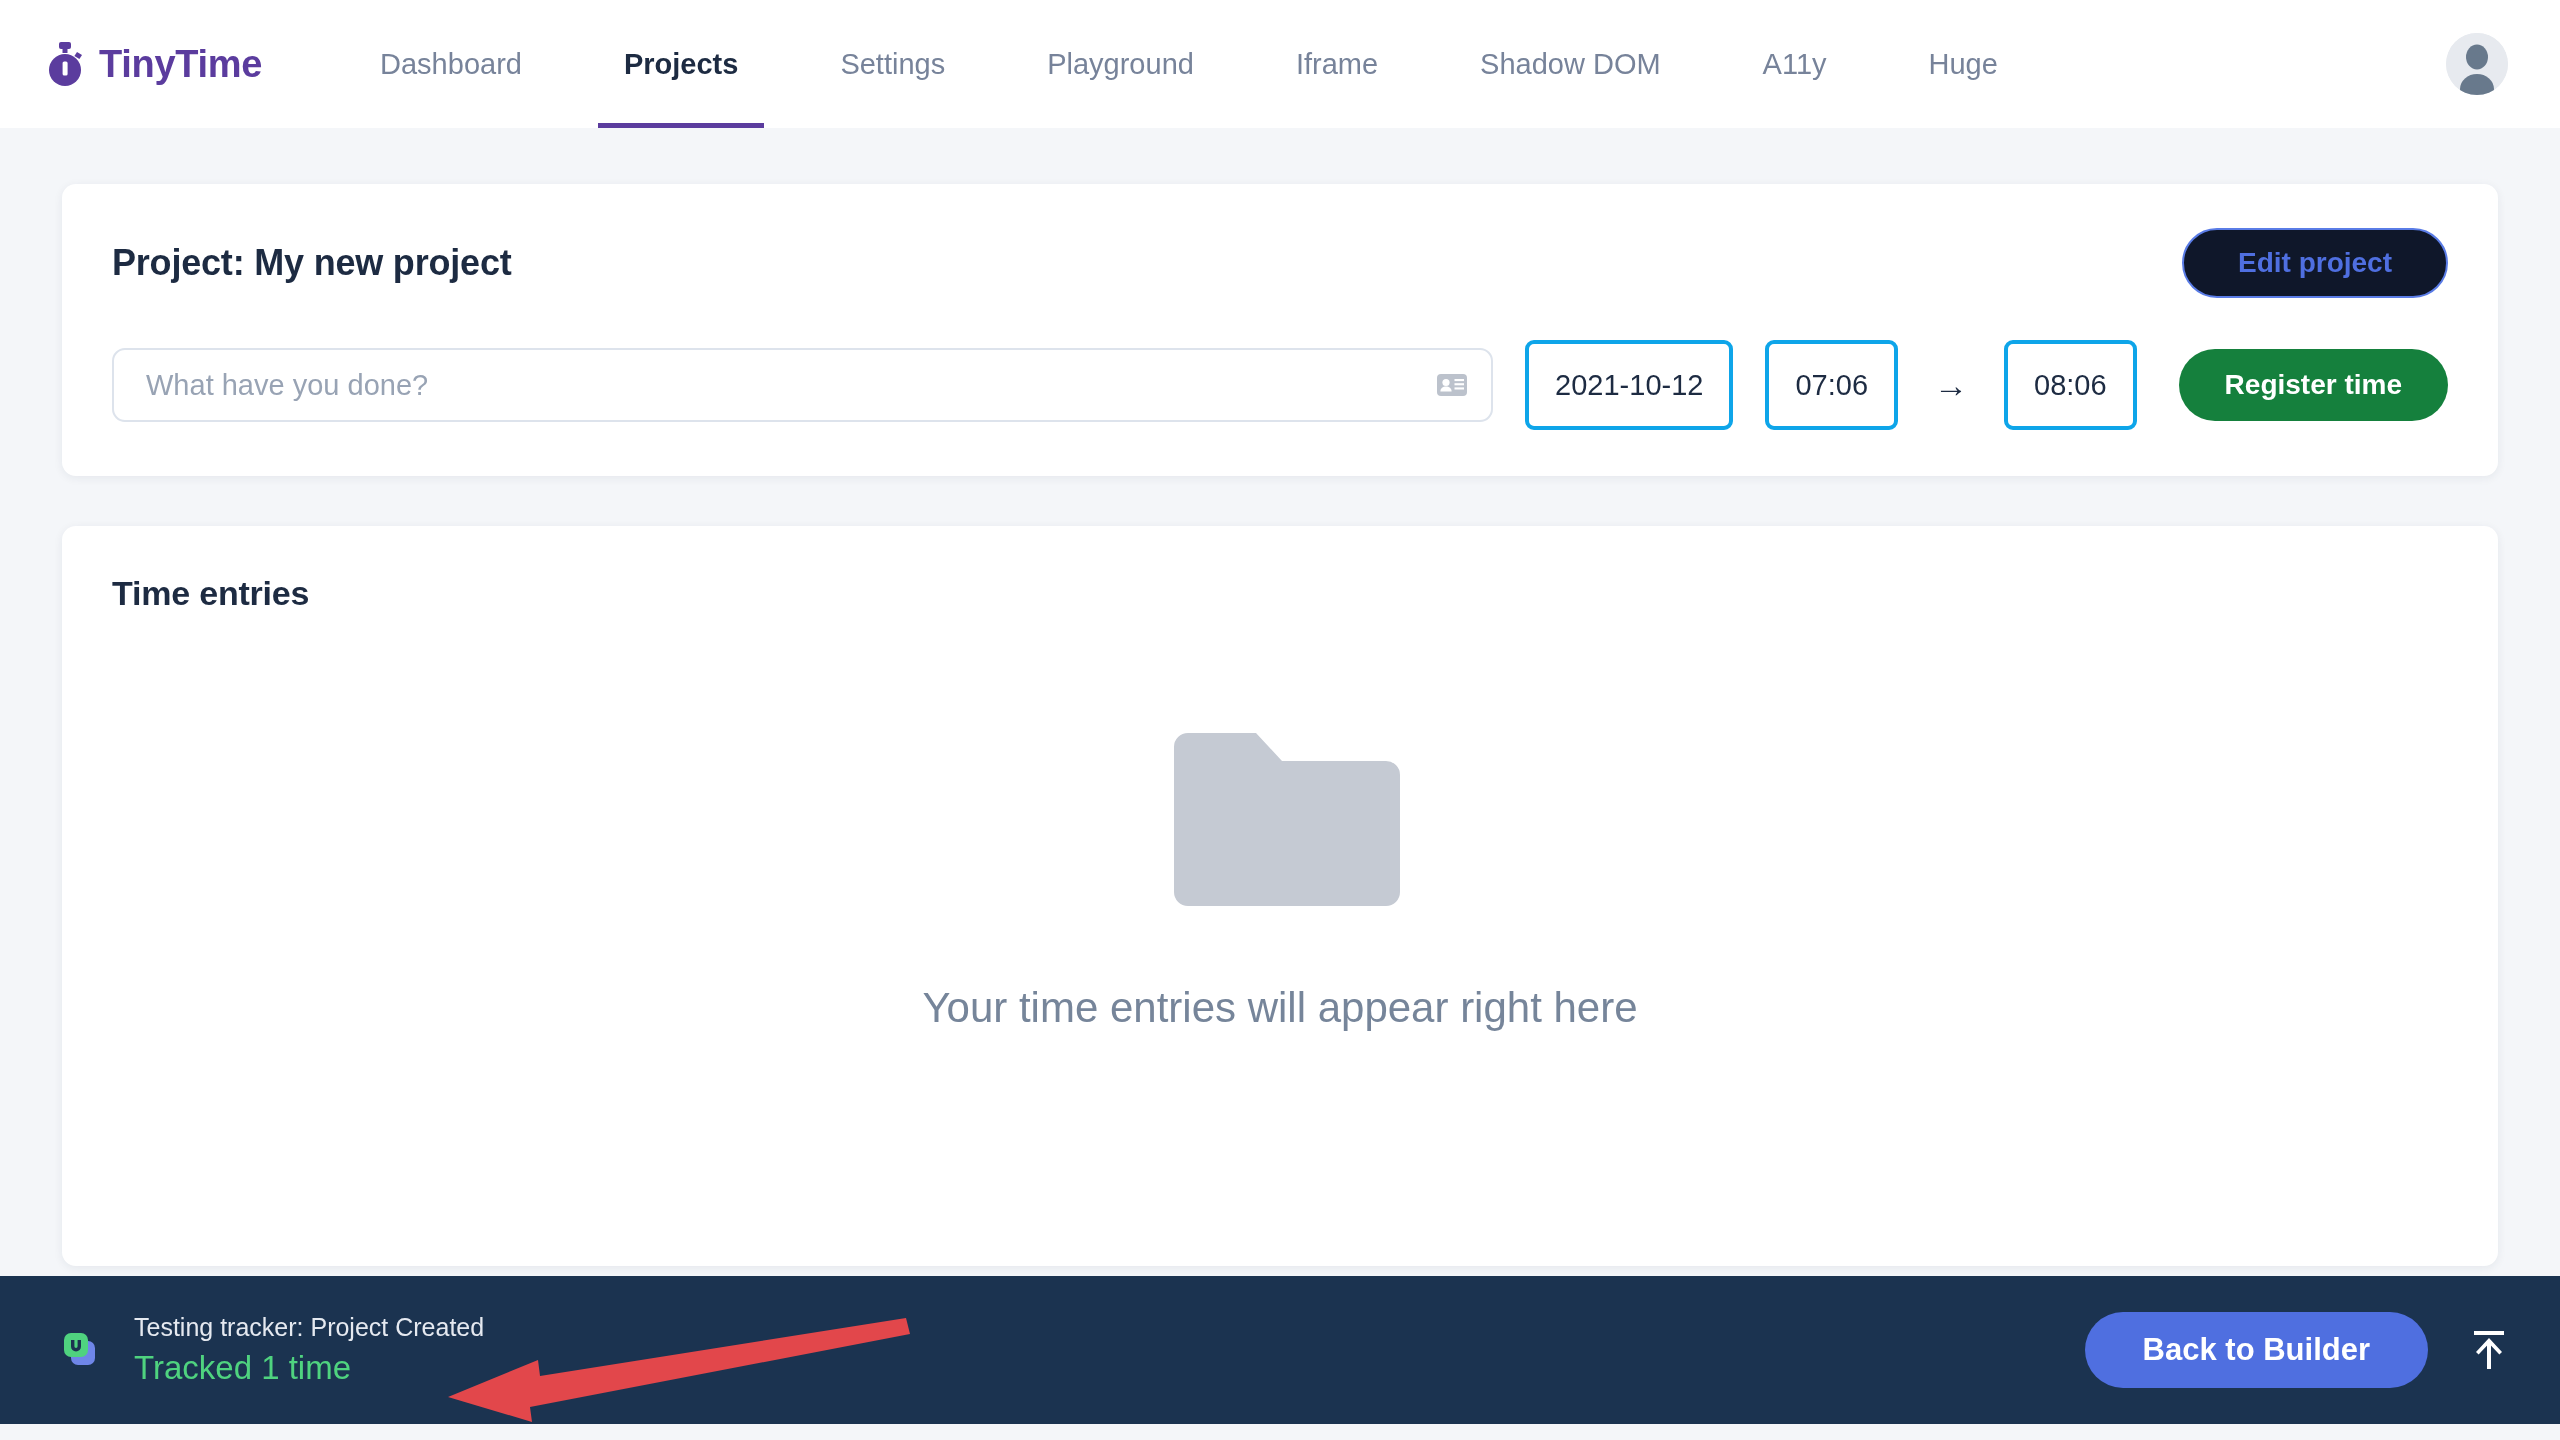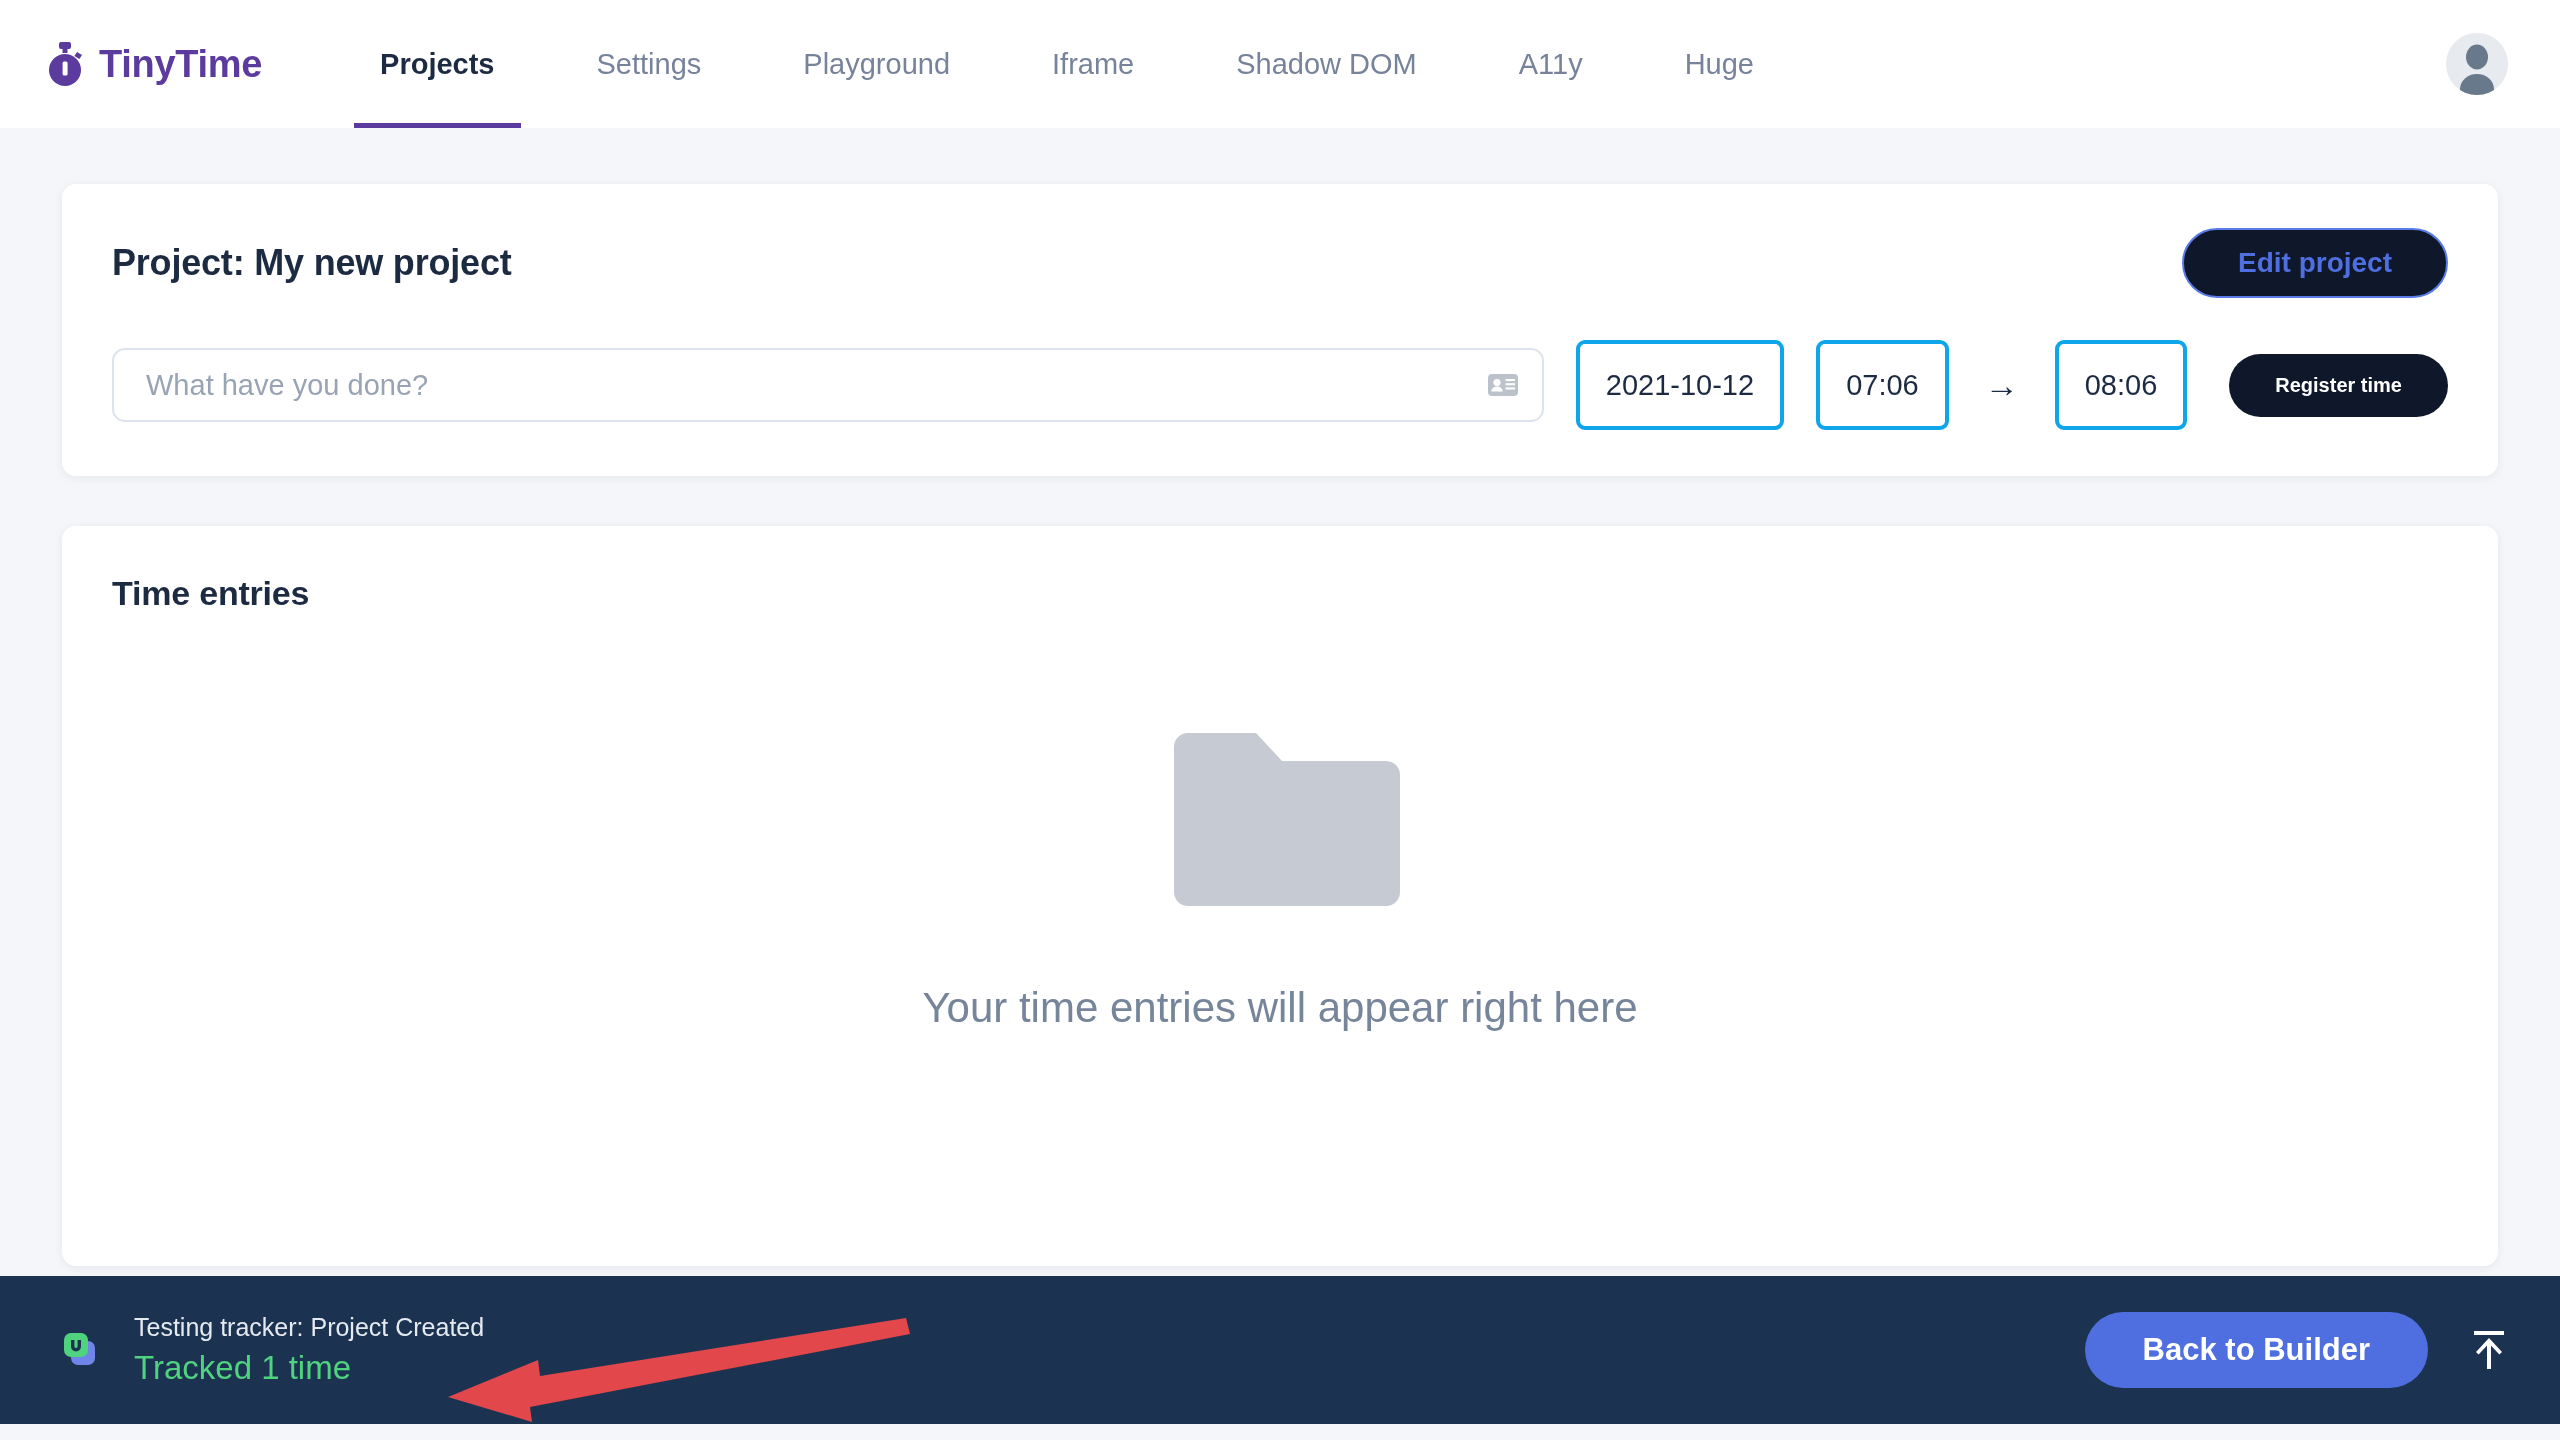--- a/index.html
+++ b/index.html
@@ -172,25 +172,25 @@
   .field-date { min-width: 190px; }
   .field-time { min-width: 122px; }
   .arrow-sep {
     font-size: 34px;
     color: #1d2b42;
     line-height: 1;
     padding: 0 4px;
   }
 
   .btn-primary {
-    background: #0f172a;
+    background: #15803d;
     color: #ffffff;
     border: 0;
     border-radius: 40px;
-    font-size: 20px;
+    font-size: 28px;
     font-weight: bold;
     padding: 20px 46px;
     font-family: inherit;
     cursor: pointer;
     white-space: nowrap;
     margin-left: 10px;
   }
 
   
   .entries-card {
@@ -287,20 +287,21 @@
       <rect x="15" y="1" width="12" height="7" rx="2" fill="#5b3c9e"></rect>
       <rect x="18.5" y="6" width="5" height="6" fill="#5b3c9e"></rect>
       <path d="M33 11 l5 3 -2.6 4 -5-3 z" fill="#5b3c9e"></path>
       <circle cx="21" cy="29" r="16" fill="#5b3c9e"></circle>
       <rect x="18.6" y="20.5" width="5" height="14" rx="1.6" fill="#ffffff"></rect>
     </svg>
     <span class="brand-name">TinyTime</span>
   </div>
 
   <nav class="nav">
+    <div class="nav-item">Dashboard</div>
     <div class="nav-item active">Projects</div>
     <div class="nav-item">Settings</div>
     <div class="nav-item">Playground</div>
     <div class="nav-item">Iframe</div>
     <div class="nav-item">Shadow DOM</div>
     <div class="nav-item">A11y</div>
     <div class="nav-item">Huge</div>
   </nav>
 
   <div class="avatar">

